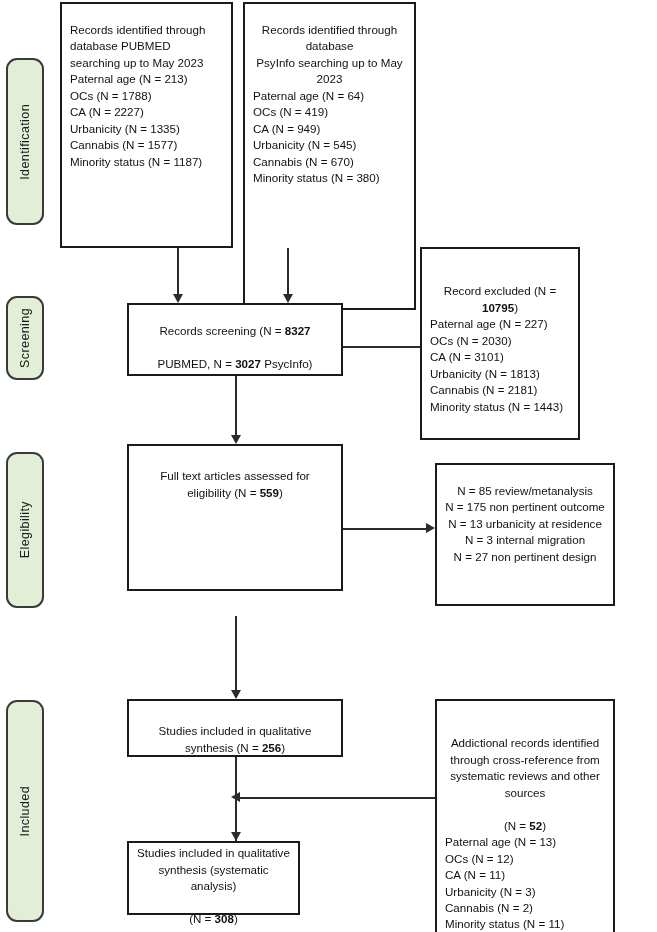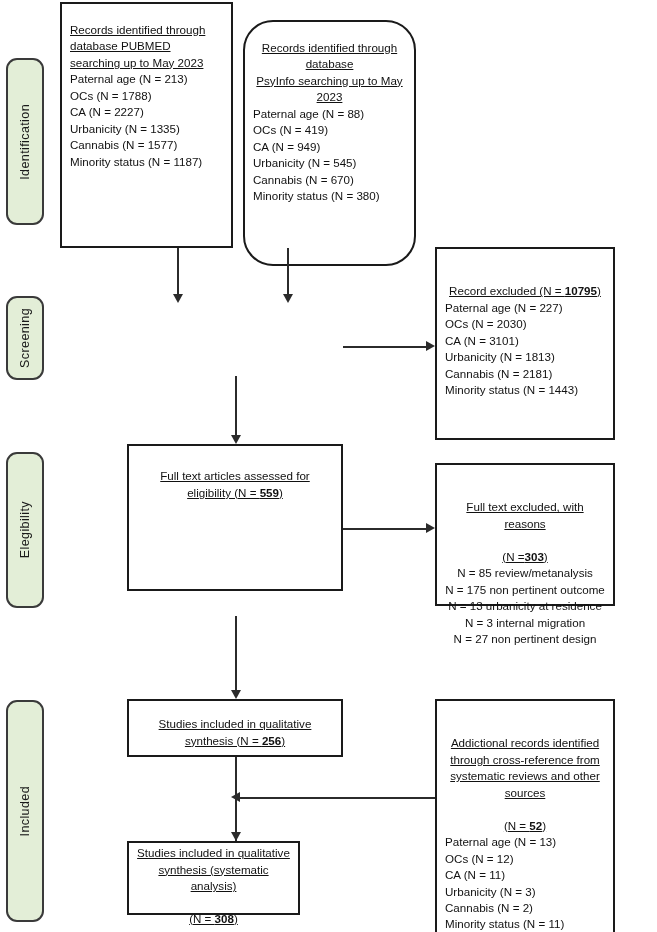--- a/index.html
+++ b/index.html
@@ -44,21 +44,20 @@
     border: 2px solid #1a1a1a;
     box-sizing: border-box;
     padding: 6px 8px;
     font-size: 11.6px;
     line-height: 1.42;
     color: #111111;
   }
   .box-title {
     text-align: center;
     white-space: pre-line;
-    text-decoration: underline;
   }
   .box-title.left-align {
     text-align: left;
   }
   .box-list {
     text-align: left;
     white-space: pre-line;
   }
   .box-list.center {
     text-align: center;
@@ -125,43 +124,49 @@
     <div class="spacer-gap"></div>
     <div class="box-title left-align">Records identified through database PUBMED searching up to May 2023</div>
     <div class="box-list">Paternal age (N = 213)
 OCs (N = 1788)
 CA (N = 2227)
 Urbanicity (N = 1335)
 Cannabis (N = 1577)
 Minority status (N = 1187)</div>
   </div>
 
-  <div class="flow-box" style="left:243px; top:20px; width:173px; height:246px;border-radius:30px;">
+  <div class="flow-box" style="left:243px; top:2px; width:173px; height:308px;">
     <div class="spacer-gap"></div>
     <div class="box-title">Records identified through database
 PsyInfo searching up to May 2023</div>
-    <div class="box-list">Paternal age (N = 88)
+    <div class="box-list">Paternal age (N = 64)
 OCs (N = 419)
 CA (N = 949)
 Urbanicity (N = 545)
 Cannabis (N = 670)
 Minority status (N = 380)</div>
   </div>
 
   <div class="v-line" style="left:177px; top:248px; height:50px;"></div>
   <div class="arrow-down" style="left:172.5px; top:294px;"></div>
 
   <div class="v-line" style="left:287px; top:248px; height:50px;"></div>
   <div class="arrow-down" style="left:282.5px; top:294px;"></div>
 
+  <div class="flow-box" style="left:127px; top:303px; width:216px; height:73px; display:flex; align-items:center; justify-content:center;">
+    <div class="box-title">
+      <span>Records screening (N = </span><b>8327</b><br>
+      <span>PUBMED, N = </span><b>3027</b><span> PsycInfo)</span>
+    </div>
+  </div>
 
   <div class="h-line" style="left:343px; top:346px; width:84px;"></div>
   <div class="arrow-right" style="left:426px; top:341px;"></div>
 
-  <div class="flow-box" style="left:435px; top:247px; width:180px; height:193px;">
+  <div class="flow-box" style="left:420px; top:247px; width:160px; height:193px;">
     <div class="spacer-gap"></div>
     <div class="box-title">
       <span>Record excluded (N = </span><b>10795</b><span>)</span>
     </div>
     <div class="box-list">Paternal age (N = 227)
 OCs (N = 2030)
 CA (N = 3101)
 Urbanicity (N = 1813)
 Cannabis (N = 2181)
 Minority status (N = 1443)</div>
@@ -174,35 +179,31 @@
     <div class="box-title">
       <span>Full text articles assessed for eligibility (N = </span><b>559</b><span>)</span>
     </div>
   </div>
 
   <div class="h-line" style="left:343px; top:528px; width:84px;"></div>
   <div class="arrow-right" style="left:426px; top:523px;"></div>
 
   <div class="flow-box" style="left:435px; top:463px; width:180px; height:143px;">
     <div class="spacer-gap"></div>
-    <div class="box-title">
-      <span>Full text excluded, with reasons</span><br>
-      <span>(N =</span><b>303</b><span>)</span>
-    </div>
     <div class="box-list center">N = 85 review/metanalysis
 N = 175 non pertinent outcome
 N  = 13 urbanicity at residence
 N = 3 internal migration
 N = 27  non pertinent design</div>
   </div>
 
   <div class="v-line" style="left:235px; top:616px; height:78px;"></div>
   <div class="arrow-down" style="left:230.5px; top:690px;"></div>
 
-  <div class="flow-box" style="left:127px; top:699px; width:216px; height:58px; display:flex; align-items:flex-end; justify-content:center;">
+  <div class="flow-box" style="left:127px; top:699px; width:216px; height:58px; display:flex; align-items:flex-start; justify-content:center;">
     <div class="box-title">
       <span>Studies included in qualitative synthesis (N = </span><b>256</b><span>)</span>
     </div>
   </div>
 
   <div class="v-line" style="left:235px; top:757px; height:84px;"></div>
   <div class="arrow-down" style="left:230.5px; top:832px;"></div>
 
   <div class="h-line" style="left:240px; top:797px; width:195px;"></div>
   <div class="arrow-left" style="left:231px; top:792px;"></div>

